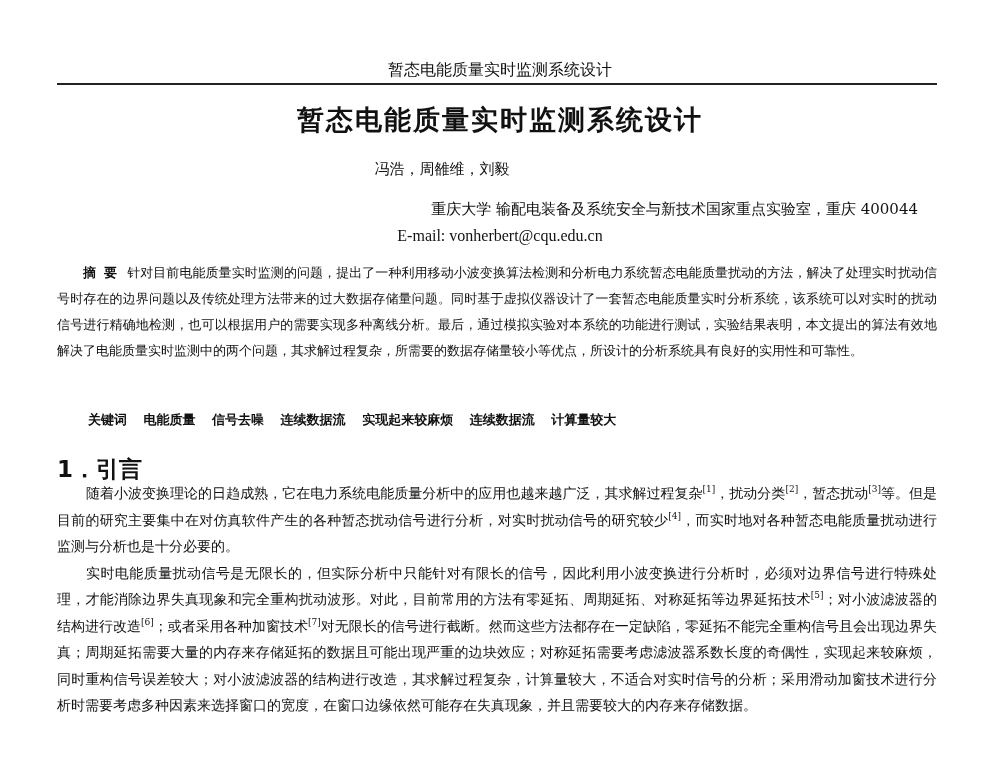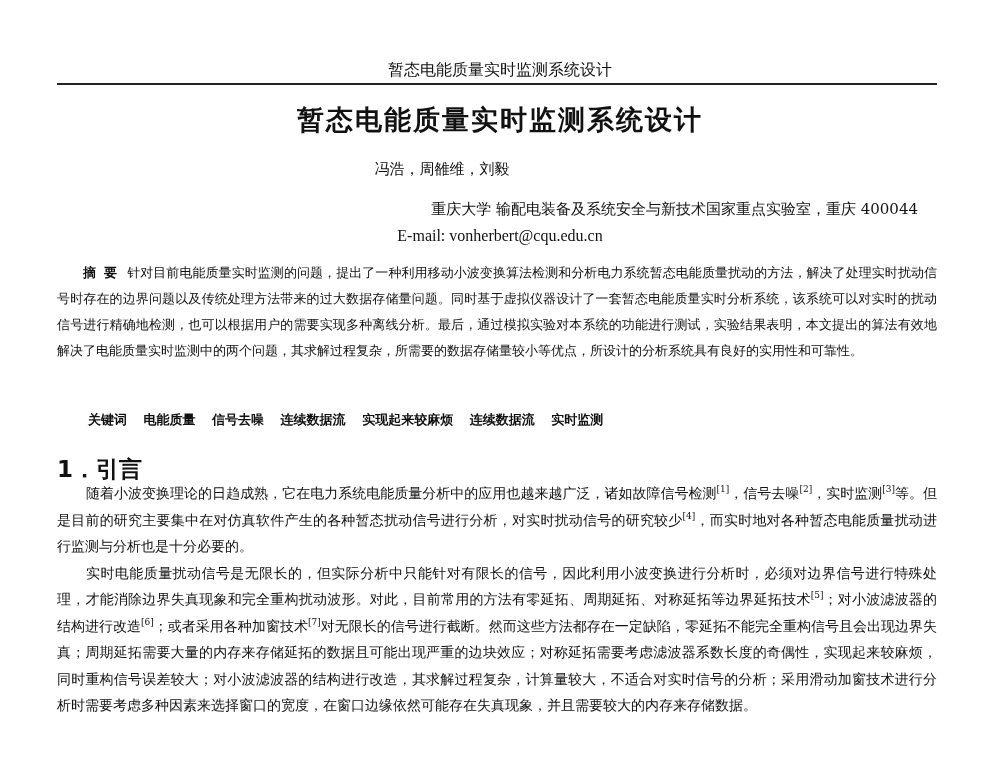--- a/index.html
+++ b/index.html
@@ -141,25 +141,25 @@
 
 <div class="abstract"><span class="label">摘要</span><span>针对目前电能质量实时监测的问题，提出了一种利用移动小波变换算法检测和分析电力系统暂态电能质量扰动的方法，解决了处理实时扰动信号时存在的边界问题以及传统处理方法带来的过大数据存储量问题。同时基于虚拟仪器设计了一套暂态电能质量实时分析系统，该系统可以对实时的扰动信号进行精确地检测，也可以根据用户的需要实现多种离线分析。最后，通过模拟实验对本系统的功能进行测试，实验结果表明，本文提出的算法有效地解决了电能质量实时监测中的两个问题，其求解过程复杂，所需要的数据存储量较小等优点，所设计的分析系统具有良好的实用性和可靠性。</span></div>
 
 <div class="keywords">
   <span>关键词</span>
   <span class="kw">电能质量</span>
   <span class="kw">信号去噪</span>
   <span class="kw">连续数据流</span>
   <span class="kw">实现起来较麻烦</span>
   <span class="kw">连续数据流</span>
-  <span class="kw">实时监测</span>
+  <span class="kw">计算量较大</span>
 </div>
 
 <div class="section-heading">1．引言</div>
 
 <div class="body-text">
   <p>
-    <span>随着小波变换理论的日趋成熟，它在电力系统电能质量分析中的应用也越来越广泛，诸如故障信号检测</span><sup>[1]</sup><span>，信号去噪</span><sup>[2]</sup><span>，实时监测</span><sup>[3]</sup><span>等。但是目前的研究主要集中在对仿真软件产生的各种暂态扰动信号进行分析，对实时扰动信号的研究较少</span><sup>[4]</sup><span>，而实时地对各种暂态电能质量扰动进行监测与分析也是十分必要的。</span>
+    <span>随着小波变换理论的日趋成熟，它在电力系统电能质量分析中的应用也越来越广泛，其求解过程复杂</span><sup>[1]</sup><span>，扰动分类</span><sup>[2]</sup><span>，暂态扰动</span><sup>[3]</sup><span>等。但是目前的研究主要集中在对仿真软件产生的各种暂态扰动信号进行分析，对实时扰动信号的研究较少</span><sup>[4]</sup><span>，而实时地对各种暂态电能质量扰动进行监测与分析也是十分必要的。</span>
   </p>
   <p>
     <span>实时电能质量扰动信号是无限长的，但实际分析中只能针对有限长的信号，因此利用小波变换进行分析时，必须对边界信号进行特殊处理，才能消除边界失真现象和完全重构扰动波形。对此，目前常用的方法有零延拓、周期延拓、对称延拓等边界延拓技术</span><sup>[5]</sup><span>；对小波滤波器的结构进行改造</span><sup>[6]</sup><span>；或者采用各种加窗技术</span><sup>[7]</sup><span>对无限长的信号进行截断。然而这些方法都存在一定缺陷，零延拓不能完全重构信号且会出现边界失真；周期延拓需要大量的内存来存储延拓的数据且可能出现严重的边块效应；对称延拓需要考虑滤波器系数长度的奇偶性，实现起来较麻烦，同时重构信号误差较大；对小波滤波器的结构进行改造，其求解过程复杂，计算量较大，不适合对实时信号的分析；采用滑动加窗技术进行分析时需要考虑多种因素来选择窗口的宽度，在窗口边缘依然可能存在失真现象，并且需要较大的内存来存储数据。</span>
   </p>
 </div>
 
 </body></html>

